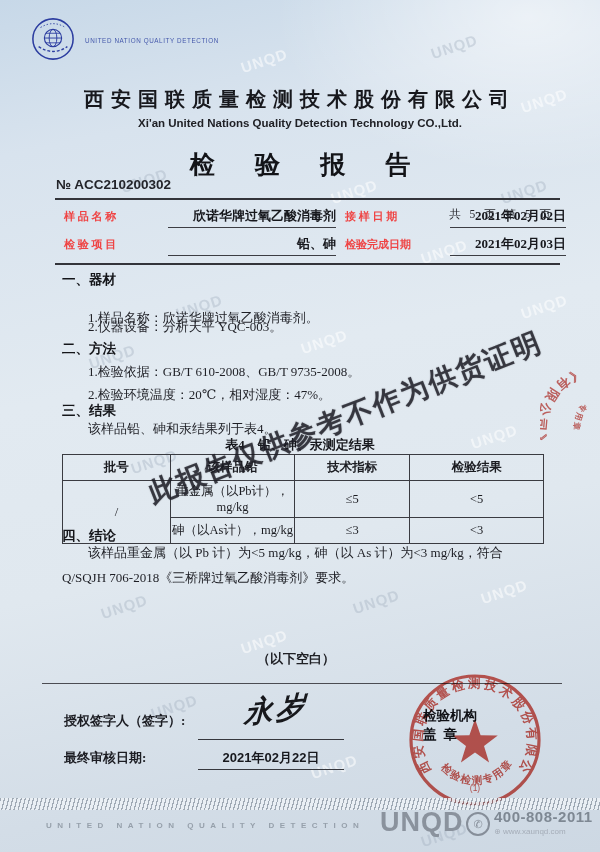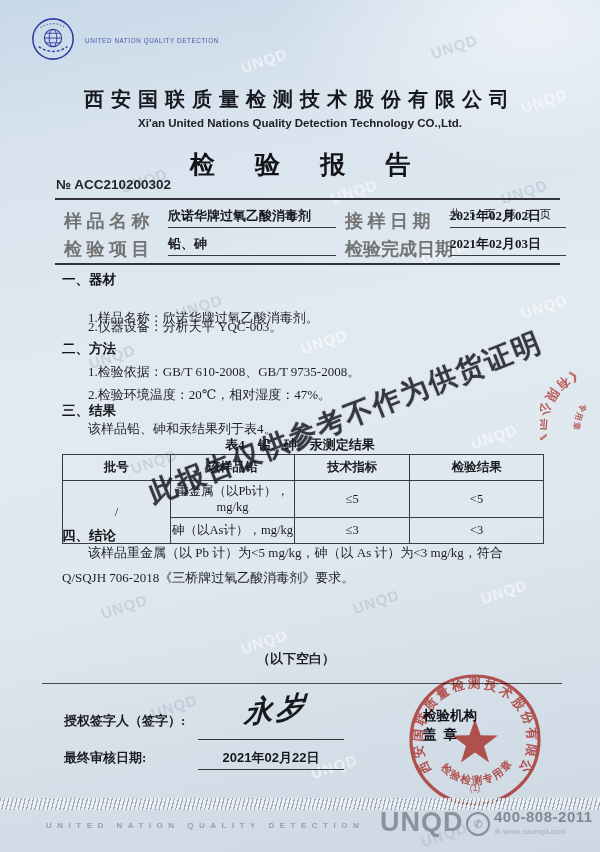--- a/index.html
+++ b/index.html
@@ -20,22 +20,22 @@
   .company-en{left:0;right:0;top:117px;text-align:center;font-size:11.5px;font-weight:700;
     color:#202126;font-family:"Liberation Sans","DejaVu Sans",sans-serif;}
   .report-title{left:0;right:0;top:139px;text-align:center;font-size:25px;font-weight:700;
     letter-spacing:17px;color:#131418;text-indent:17px;margin-top:9px;}
   .report-no{left:56px;top:177px;font-size:13.5px;font-weight:700;
     font-family:"Liberation Sans","DejaVu Sans",sans-serif;}
   .page-info{right:46px;top:179px;font-size:11.5px;letter-spacing:3px;color:#26272c;margin-top:28px;}
   .rule-heavy{height:0;border-top:2.5px solid #33343a;}
   .rule-thin{height:0;border-top:1.5px solid #4b4c52;}
   
-  .ilabel{font-size:18px;font-weight:600;color:#737373;white-space:nowrap;}
-  .ival{font-size:13px;font-weight:600;color:#17181d;text-align:left;
+  .ilabel{font-size:11px;font-weight:600;color:#ef4444;white-space:nowrap;}
+  .ival{font-size:13px;font-weight:600;color:#17181d;text-align:right;
     border-bottom:1.5px solid #3c3d43;padding-bottom:2px;white-space:nowrap;}
   
   .sec-title{font-size:13.5px;font-weight:700;color:#141519;}
   .sec-line{font-size:13px;color:#1e1f25;}
   .tbl-caption{left:0;right:0;top:436px;text-align:center;font-size:13px;font-weight:700;color:#17181d;}
   table.rtable{border-collapse:collapse;width:482px;table-layout:fixed;}
   table.rtable th,table.rtable td{border:1.6px solid #3a3b41;text-align:center;
     font-size:12.5px;padding:2px 1px;height:21px;color:#1b1c21;}
   table.rtable th{font-weight:700;}
   .concl{font-size:13px;line-height:25px;text-indent:26px;color:#1c1d23;}

